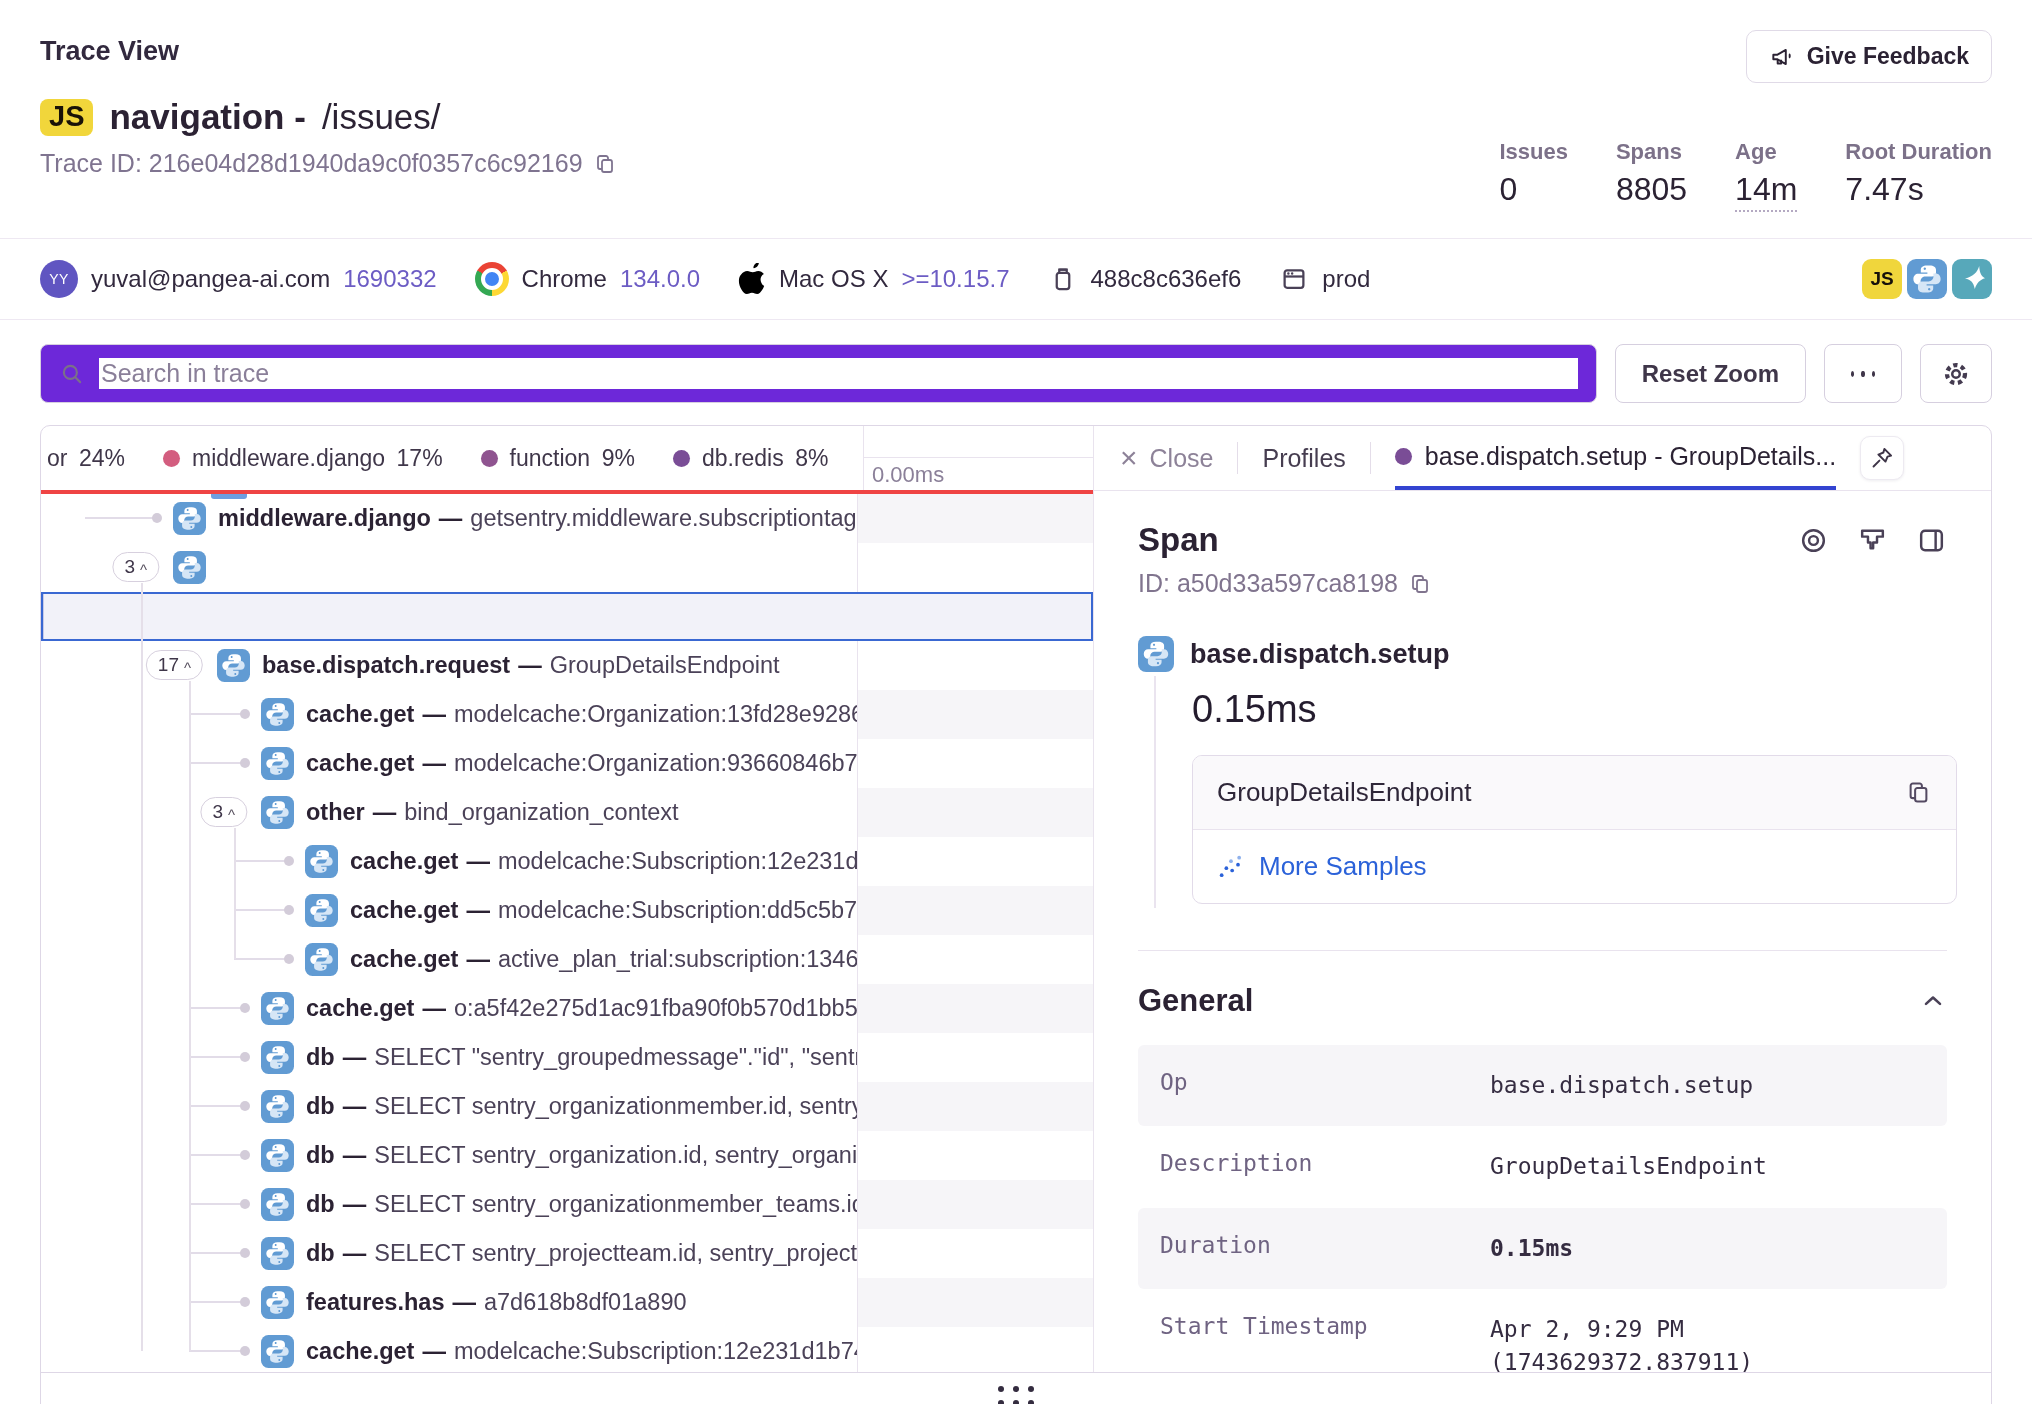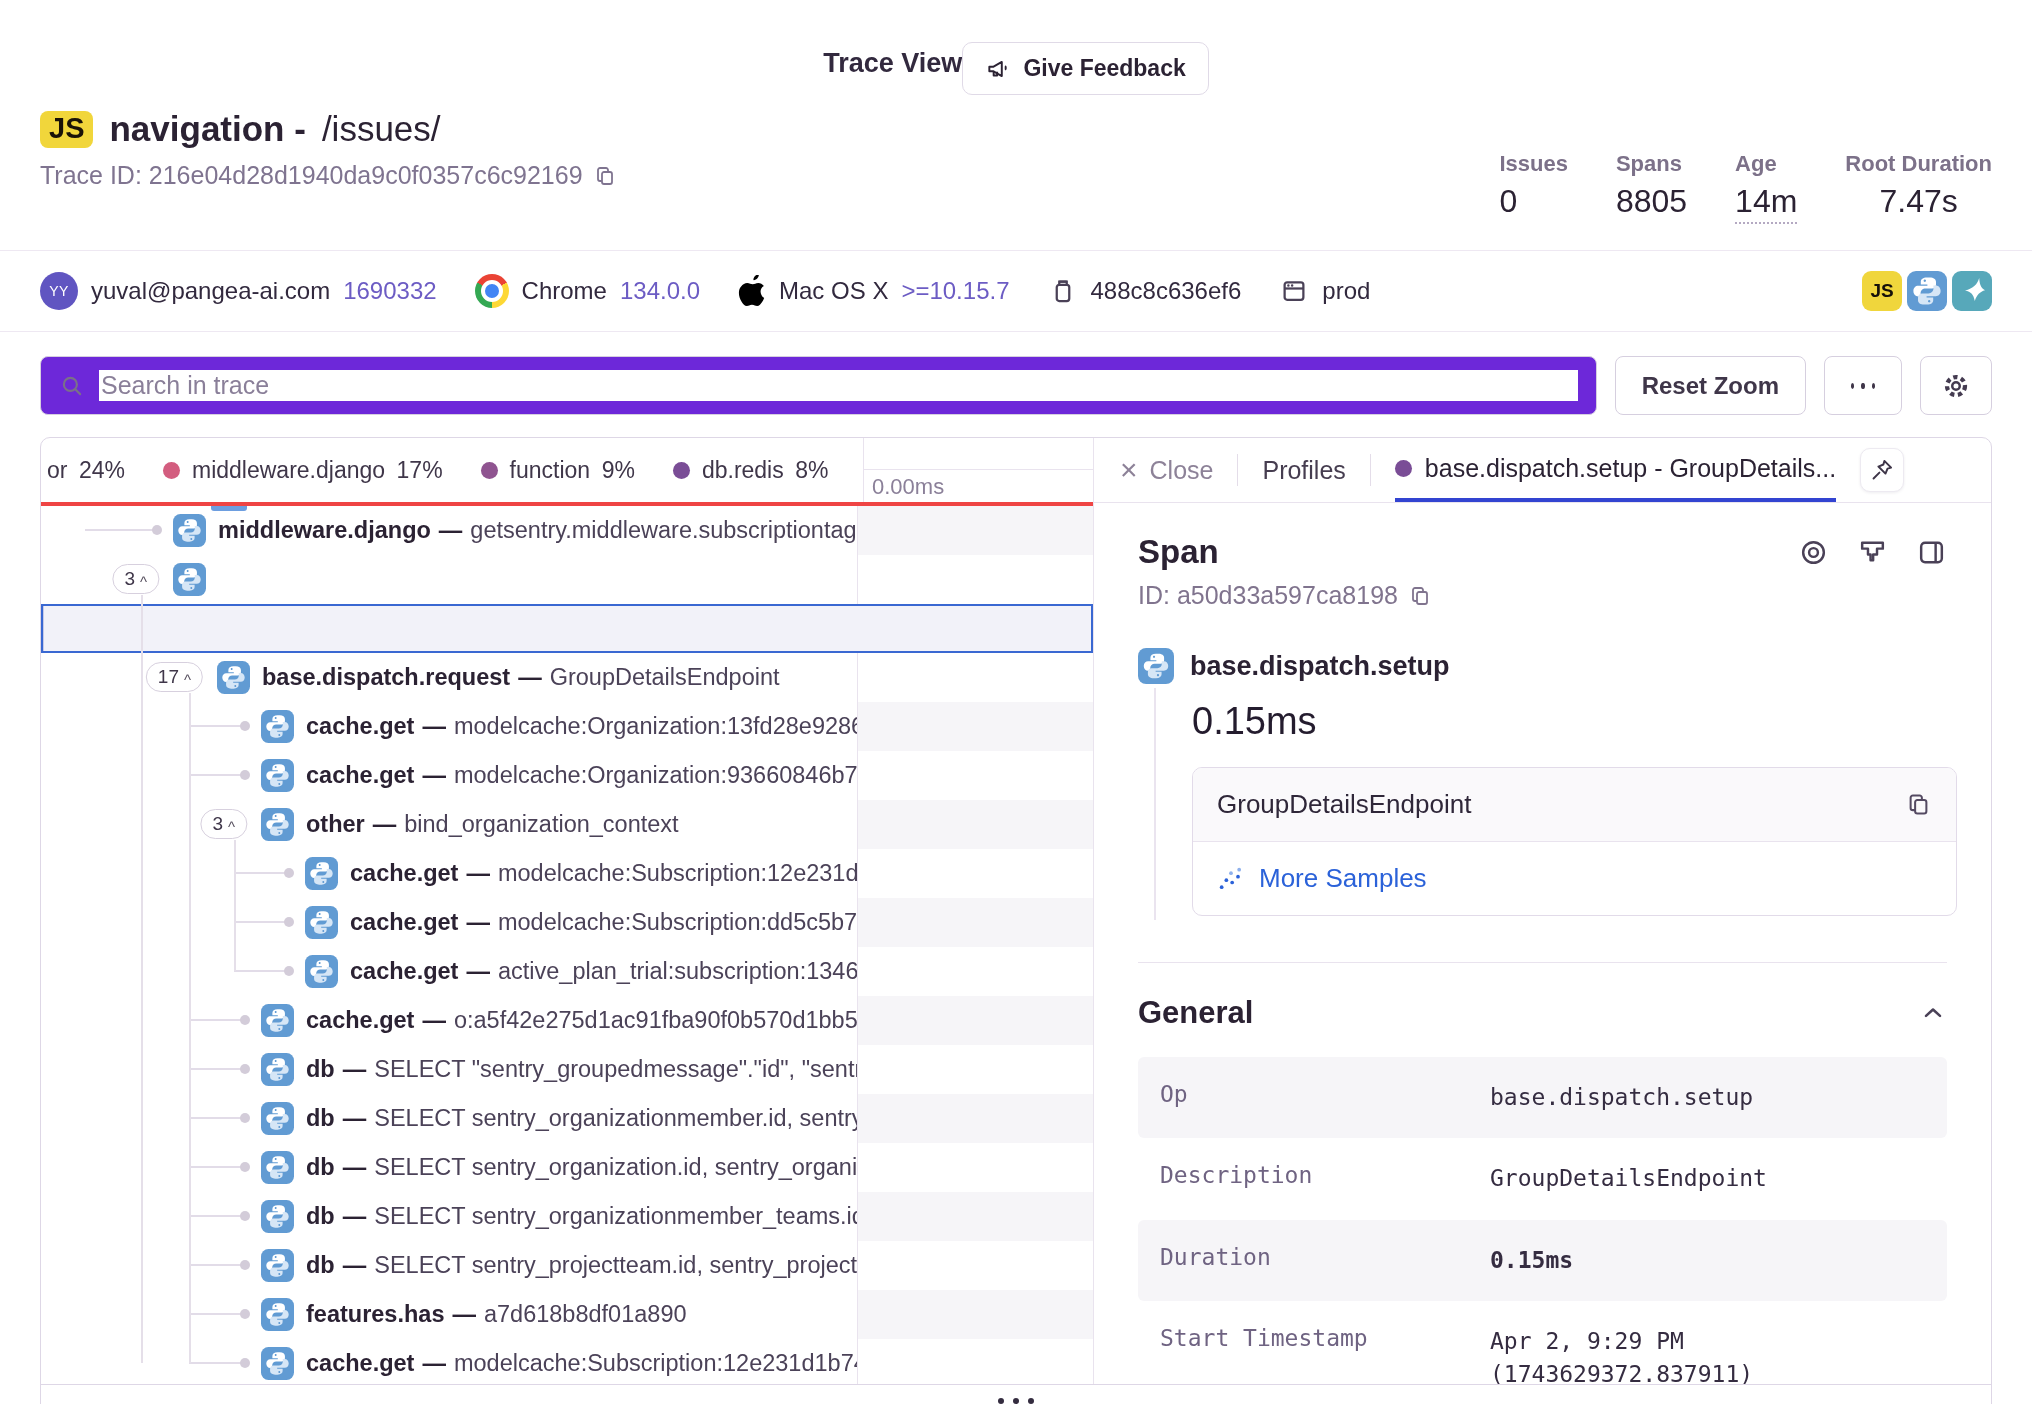--- a/index.html
+++ b/index.html
@@ -1,31 +1,31 @@
 <!DOCTYPE html>
 <html><head>
 <meta charset="utf-8">
 <style>
   html,body{margin:0;padding:0;width:2032px;height:1404px;background:#fff;overflow:hidden;
     font-family:"Liberation Sans",sans-serif;color:#2b2233;}
   svg{display:block}
   
-  .topbar{display:flex;justify-content:center;align-items:flex-start;padding:42px 40px 0;}
+  .topbar{display:flex;justify-content:space-between;align-items:flex-start;padding:30px 40px 0;}
   .page-title{font-size:27px;font-weight:600;color:#32293e;padding-top:6px}
   .feedback-btn{display:flex;align-items:center;gap:12px;border:1.5px solid #e0dae7;border-radius:10px;
     padding:12px 22px;font-size:23px;font-weight:700;color:#2b2233;background:#fff;cursor:pointer}
   
   .title-row{display:flex;justify-content:space-between;align-items:flex-start;padding:14px 40px 0;}
   .title-line{display:flex;align-items:center;gap:16px;font-size:35px}
   .js-badge{background:#f1d63b;color:#191207;border-radius:8px;padding:3px 9px 5px;font-weight:800;font-size:29px;line-height:1}
   .t-op{font-weight:700}.t-path{font-weight:400}
   .trace-id{margin-top:12px;font-size:25px;color:#7f7490;display:flex;align-items:center;gap:10px}
   .stats{display:flex;gap:48px;padding-top:42px}
   .stat{display:flex;flex-direction:column;align-items:flex-start;gap:6px}
-  .stat:last-child{align-items:center}
+  .stat:last-child{align-items:flex-start}
   .stat-label{font-size:22px;font-weight:600;color:#7c7189}
   .stat-value{font-size:32px;color:#2b2233}
   .stat-value.dotted{border-bottom:2px dotted #b4a9c2;padding-bottom:2px}
   .hr{height:1px;background:#eee8f2;margin-top:26px}
   
   .meta-row{display:flex;align-items:center;gap:38px;padding:20px 40px;font-size:24px}
   .meta-item{display:flex;align-items:center;gap:13px}
   .avatar{width:38px;height:38px;border-radius:50%;background:#6055c1;color:#fff;font-size:14px;font-weight:400;
     display:flex;align-items:center;justify-content:center;letter-spacing:.5px}
   .m-dark{color:#32293e}.m-purple{color:#6c5cc4}

